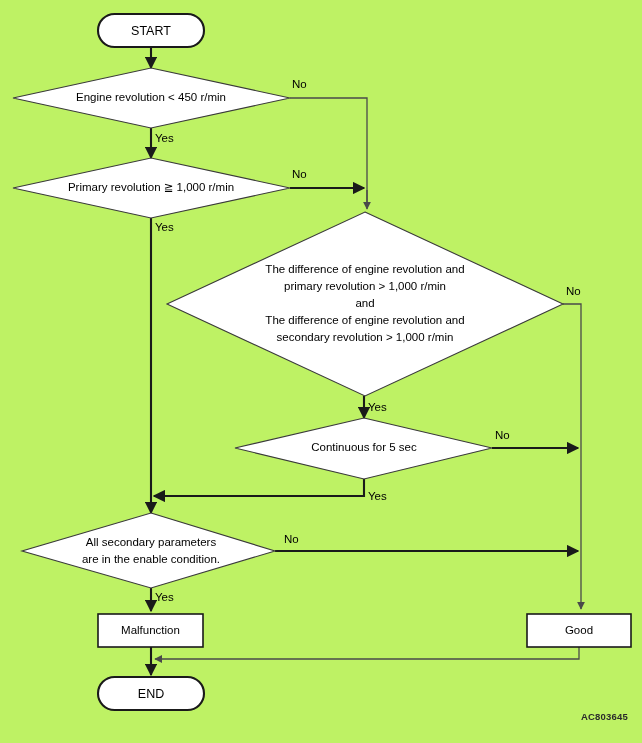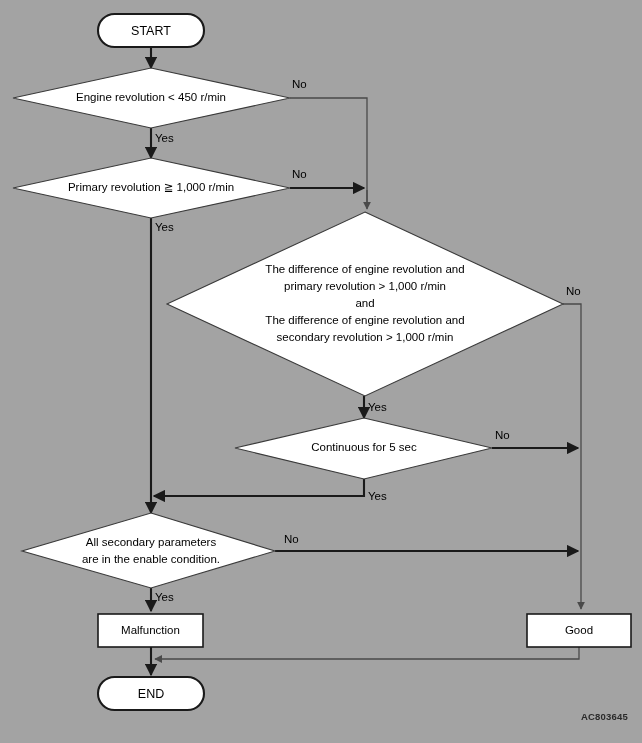--- a/index.html
+++ b/index.html
@@ -7,21 +7,21 @@
     padding: 0;
     background: #ffffff;
   }
   body {
     font-family: "Liberation Sans", sans-serif;
   }
   #flowchart-root {
     position: relative;
     width: 642px;
     height: 743px;
-    background: #a3a3a3;
+    background: #bef264;
     overflow: hidden;
   }
   svg#flow-svg {
     position: absolute;
     left: 0;
     top: 0;
     width: 642px;
     height: 743px;
     display: block;
   }

